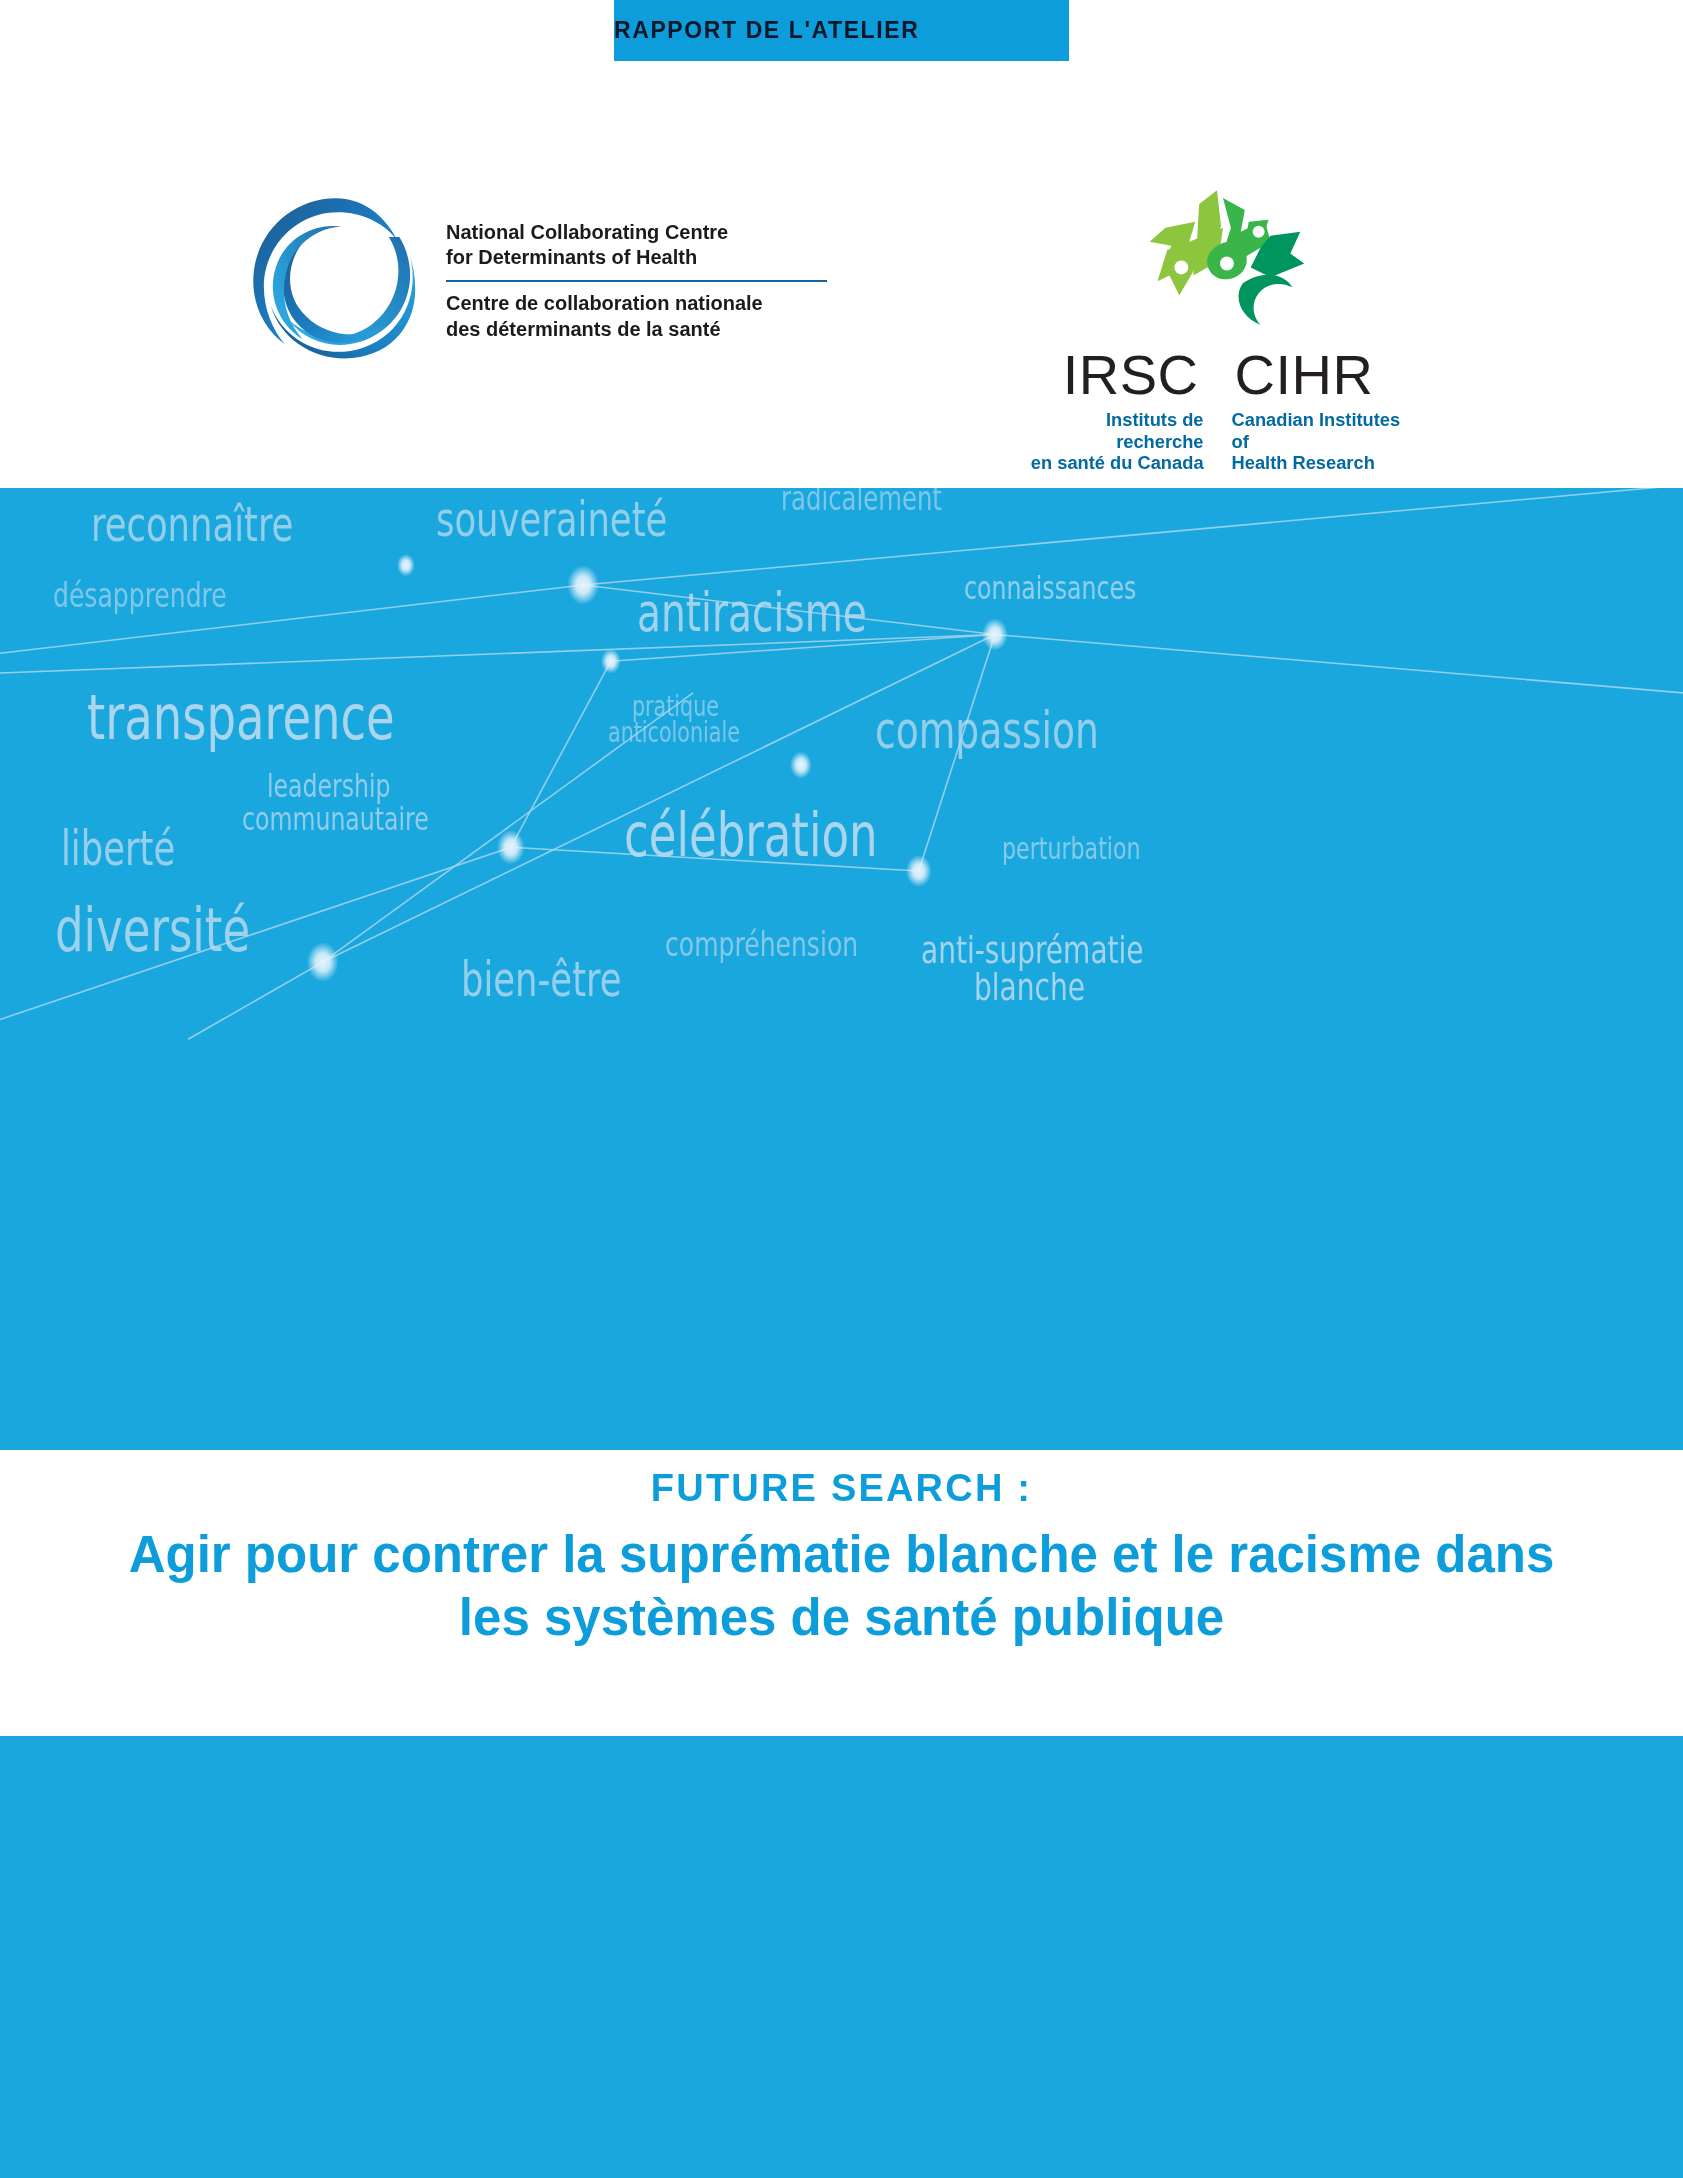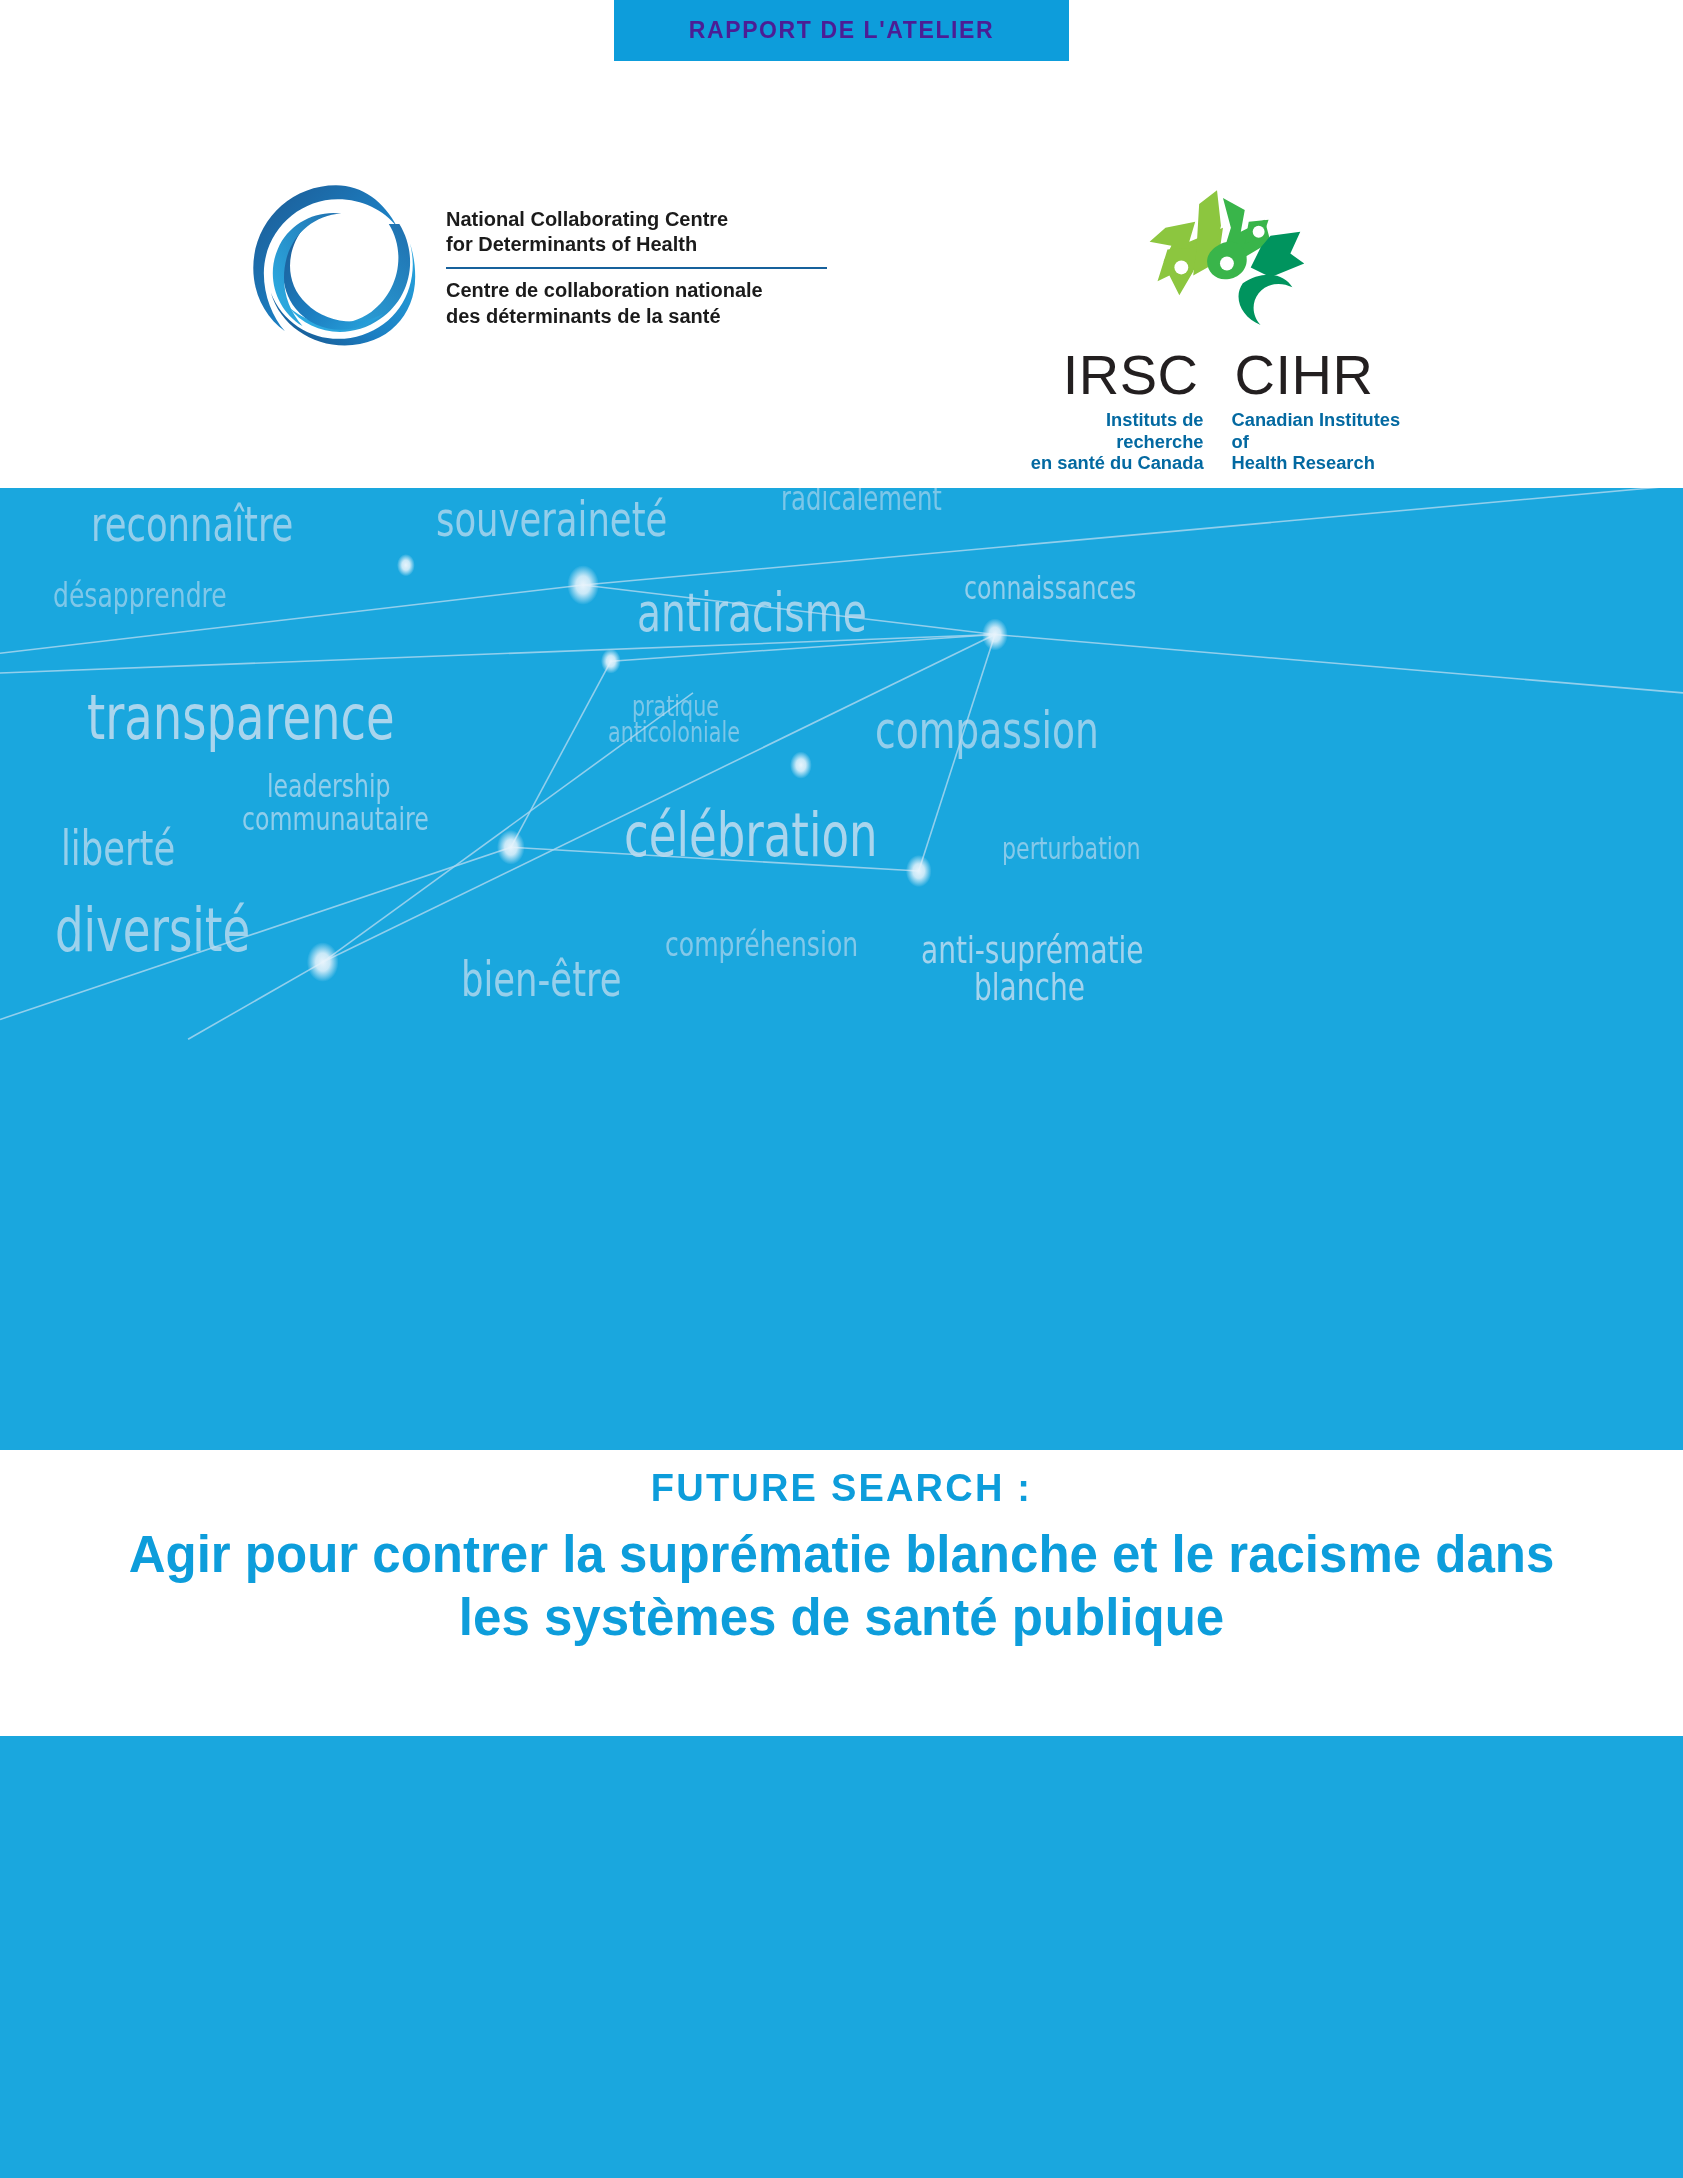--- a/index.html
+++ b/index.html
@@ -17,44 +17,43 @@
   }
 
   
   .report-banner {
     position: absolute;
     left: 614px;
     top: 0;
     width: 455px;
     height: 61px;
     background: #0d9ddb;
-    color: #4c1d95;
+    color: #0f172a;
     font-size: 23px;
     font-weight: bold;
     letter-spacing: 1.6px;
     display: flex;
     align-items: center;
-    justify-content: center;
     text-align: center;
   }
 
   
   .logo-strip {
     position: absolute;
     left: 0;
     top: 61px;
     width: 1683px;
     height: 427px;
     background: #ffffff;
   }
 
   .nccdh-logo {
     position: absolute;
     left: 248px;
-    top: 119px;
+    top: 132px;
     display: flex;
     align-items: center;
   }
   .nccdh-mark { width: 176px; height: 176px; flex: none; }
   .nccdh-text {
     margin-left: 22px;
     color: #1b1b1b;
     font-size: 20px;
     font-weight: bold;
     line-height: 1.28;

